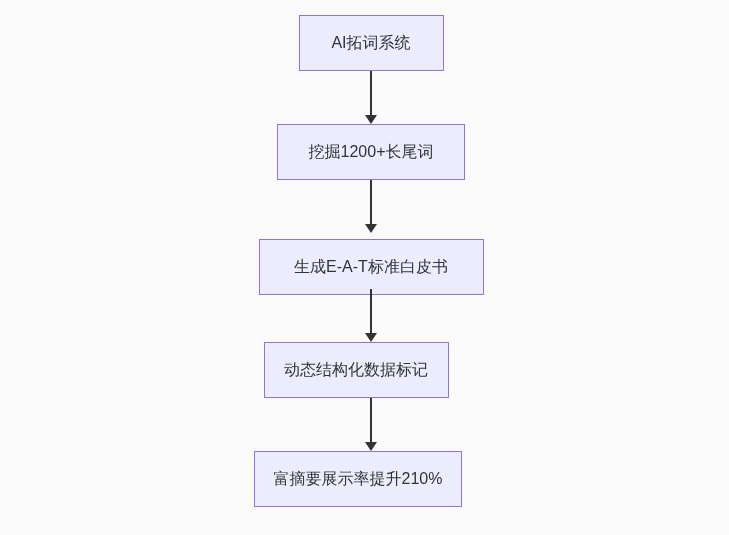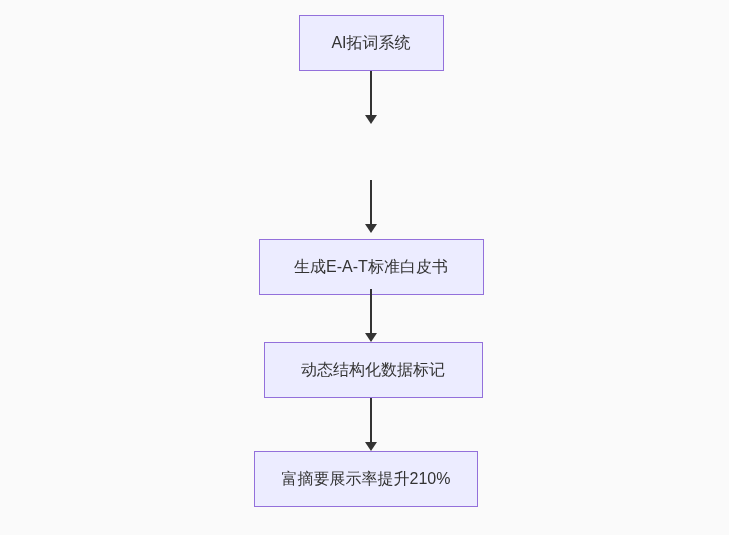--- a/index.html
+++ b/index.html
@@ -54,27 +54,30 @@
     border-top-style: solid;
   }
 </style>
 </head>
 <body>
 
 <div id="diagram" style="background: rgb(250, 250, 250);">
     <div class="flow-node" style="width: 145px; left: 298.5px; top: 15px; background: rgb(236, 236, 255); border-color: rgb(147, 112, 219);">
       <span style="color: rgb(51, 51, 51);">AI拓词系统</span>
     </div>
+    <div class="flow-node" style="width: 188px; left: 277px; top: 124px; background: rgb(236, 236, 255); border-color: rgb(147, 112, 219);">
+      <span style="color: rgb(51, 51, 51);">挖掘1200+长尾词</span>
+    </div>
     <div class="flow-node" style="width: 225px; left: 258.5px; top: 239px; background: rgb(236, 236, 255); border-color: rgb(147, 112, 219);">
       <span style="color: rgb(51, 51, 51);">生成E-A-T标准白皮书</span>
     </div>
-    <div class="flow-node" style="width: 219px; left: 263.5px; top: 342px; background: rgb(236, 236, 255); border-color: rgb(147, 112, 219);">
+    <div class="flow-node" style="width: 185px; left: 263.5px; top: 342px; background: rgb(236, 236, 255); border-color: rgb(147, 112, 219);">
       <span style="color: rgb(51, 51, 51);">动态结构化数据标记</span>
     </div>
-    <div class="flow-node" style="width: 224px; left: 254px; top: 451px; background: rgb(236, 236, 255); border-color: rgb(147, 112, 219);">
+    <div class="flow-node" style="width: 208px; left: 254px; top: 451px; background: rgb(236, 236, 255); border-color: rgb(147, 112, 219);">
       <span style="color: rgb(51, 51, 51);">富摘要展示率提升210%</span>
     </div>
     <div class="flow-edge" style="left: 365px; top: 71px; height: 53px;">
       <div class="shaft" style="height: 45px; background: rgb(51, 51, 51);"></div>
       <div class="head" style="border-top-color: rgb(51, 51, 51);"></div>
     </div>
     <div class="flow-edge" style="left: 365px; top: 180px; height: 53px;">
       <div class="shaft" style="height: 45px; background: rgb(51, 51, 51);"></div>
       <div class="head" style="border-top-color: rgb(51, 51, 51);"></div>
     </div>

